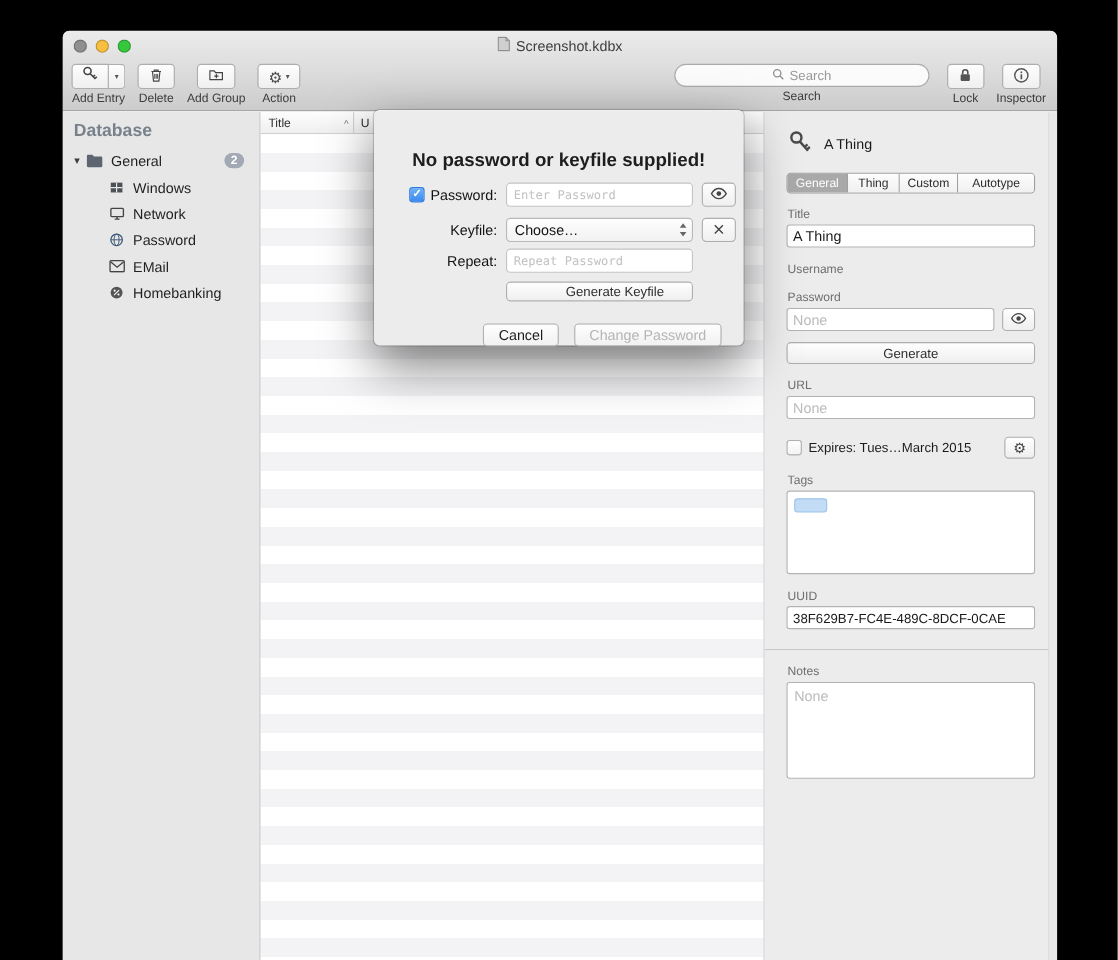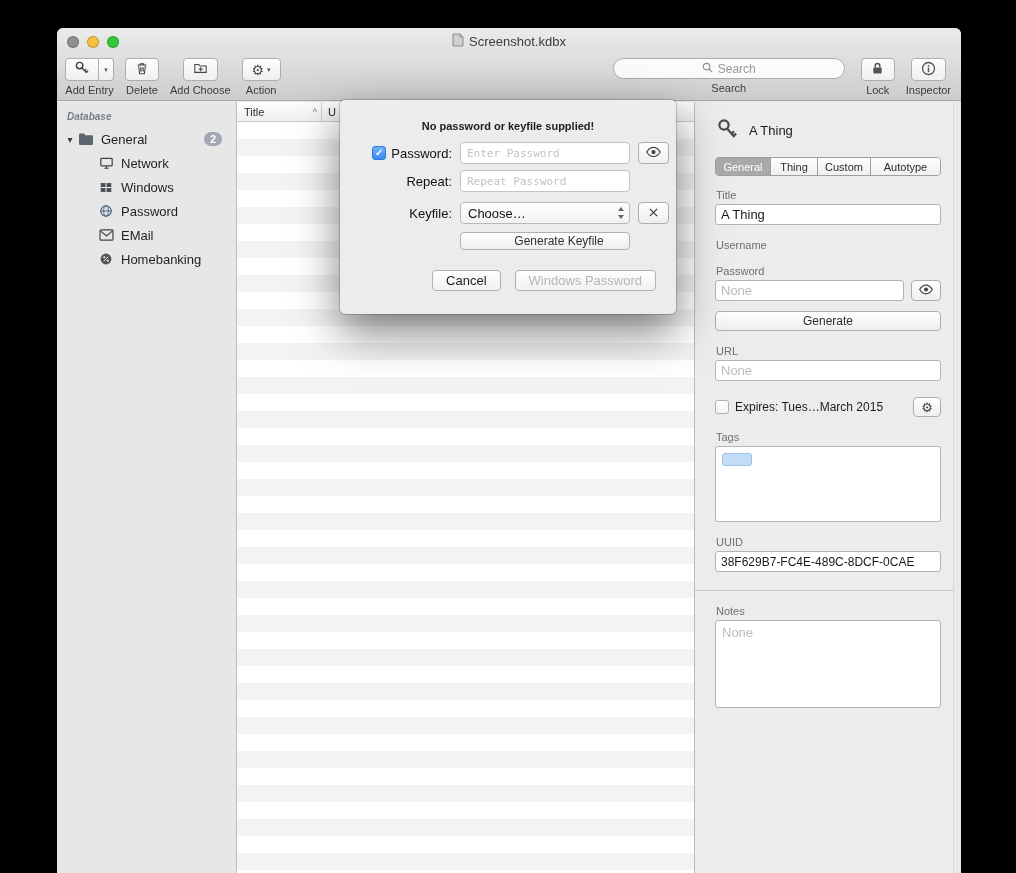--- a/index.html
+++ b/index.html
@@ -34,21 +34,21 @@
   .chev { font-size:7px; color:#555; margin-left:3px; }
   .gear-glyph { font-size:14px; line-height:1; color:#4a4a4a; }
   .search-col { margin-left:auto; display:flex; flex-direction:column; align-items:center; margin-right:16px; }
   .search-field { width:232px; height:21px; border:1px solid #ababab; border-radius:11px; background:#fbfbfb;
                   display:flex; align-items:center; justify-content:center; gap:5px; color:#999; font-size:12px; }
 
   
   .main { position:absolute; top:74px; bottom:0; left:0; right:0; display:flex; }
 
   .sidebar { width:180px; background:#e7e7e7; border-right:1px solid #bcbcbc; padding-top:6px; }
-  .sb-header { font-size:10px; font-weight:bold; color:#78808a; padding:3px 0 5px 10px;font-style:italic; }
+  .sb-header { font-size:16px; font-weight:bold; color:#78808a; padding:3px 0 5px 10px; }
   .tree-item { height:24px; display:flex; align-items:center; font-size:13px; color:#1f1f1f; padding-right:14px; }
   .tree-item.root { padding-left:6px; }
   .tree-item.child { padding-left:40px; }
   .disclosure { width:14px; font-size:10px; color:#3d3d3d; text-align:center; }
   .tree-icon { width:18px; height:16px; margin-right:6px; display:flex; align-items:center; justify-content:center; }
   .badge { margin-left:auto; background:#a2a9b4; color:#fff; font-size:11px; font-weight:bold;
            border-radius:8px; padding:1px 6px; line-height:12px; }
 
   .list { flex:1; background:#fff; position:relative; border-right:1px solid #bcbcbc; }
   .list-header { height:20px; display:flex; align-items:stretch; background:linear-gradient(#fdfdfd,#efefef);
@@ -91,21 +91,21 @@
   .tag-chip { display:inline-block; width:30px; height:13px; background:#c3dcf5; border:1px solid #9cc3ea; border-radius:3px; }
   .divider { height:1px; background:#c9c9c9; margin:18px -20px 0 -20px; }
   textarea.notes { width:100%; height:88px; resize:none; border:1px solid #b3b3b3; border-radius:3px;
                    font-family:"Liberation Sans",sans-serif; font-size:13px; padding:4px 6px; color:#1a1a1a; outline:none; }
   textarea.notes::placeholder { color:#bbb; }
 
   
   .dialog { position:absolute; left:283px; top:72px; width:336px; height:214px; background:#ececec;
             border-radius:5px; z-index:40;
             box-shadow: inset 0 1px 0 rgba(255,255,255,.35), 0 0 0 1px rgba(0,0,0,.18), 0 18px 45px rgba(0,0,0,.5); }
-  .dlg-msg { text-align:center; font-size:11px; font-weight:bold; color:#1d1d1d; padding-top:20px; }
+  .dlg-msg { text-align:center; font-size:17px; font-weight:bold; color:#1d1d1d; padding-top:36px; }
   .dlg-row { display:flex; align-items:center; margin:8px 0 0 16px; }
   .dlg-row.r1 { margin-top:10px; } .dlg-row.r2 { margin-top:6px; } .dlg-row.r3 { margin-top:10px; }
   .dlg-label-cell { width:96px; display:flex; align-items:center; justify-content:flex-end; gap:5px;
                     font-size:13px; color:#111; margin-right:8px; }
   .dlg-input { width:170px; height:22px; border:1px solid #c3c3c3; border-radius:4px; background:#fff;
                font-family:"DejaVu Sans Mono",monospace; font-size:11px; padding:0 6px; color:#222; outline:none; }
   .dlg-input::placeholder { color:#c2c2c2; }
   .dlg-eye { width:31px; height:22px; margin-left:8px; flex:0 0 31px; }
   .cb-checked { width:14px; height:14px; border-radius:3px; background:linear-gradient(#6fb1f8,#3c8bf0);
                 border:1px solid #2e79dd; color:#fff; font-size:10px; line-height:12px; text-align:center;
@@ -179,21 +179,21 @@
 
         <div class="tb-col">
           <button class="btn btn-single">
             <span>
               <svg width="15" height="14" viewBox="0 0 16 16">
                   <path d="M1.5 4 h4.5 l1.4 1.8 H14.5 V13 H1.5 Z" fill="none" stroke="#444" stroke-width="1.2"></path>
                   <path d="M6 9.3 h4.5 M8.2 7 v4.6" stroke="#444" stroke-width="1.2"></path>
                 </svg>
             </span>
           </button>
-          <div class="tb-label">Add Choose</div>
+          <div class="tb-label">Add Group</div>
         </div>
 
         <div class="tb-col">
           <button class="btn btn-single">
             <span class="gear-glyph">⚙</span>
             <span class="chev">▾</span>
           </button>
           <div class="tb-label">Action</div>
         </div>
 
@@ -248,36 +248,36 @@
             <svg width="16" height="14" viewBox="0 0 16 14">
                 <path d="M1 2.6 a1 1 0 0 1 1 -1 h4 l1.4 1.7 H14 a1 1 0 0 1 1 1 V12 a1 1 0 0 1 -1 1 H2 a1 1 0 0 1 -1 -1 Z" fill="#5d6670"></path>
               </svg>
           </span>
           <span>General</span>
           <span class="badge">2</span>
         </div>
 
         <div class="tree-item child">
           <span class="tree-icon">
+            <svg width="14" height="13" viewBox="0 0 16 16">
+                <rect x="1.5" y="2.5" width="13" height="11" fill="#4d5258"></rect>
+                <path d="M8 2.5 v11 M1.5 8 h13" stroke="#e8e8e8" stroke-width="1.3"></path>
+              </svg>
+          </span>
+          <span>Windows</span>
+        </div>
+
+        <div class="tree-item child">
+          <span class="tree-icon">
             <svg width="15" height="14" viewBox="0 0 16 16">
                 <rect x="1.5" y="2.8" width="13" height="8.6" rx="1" fill="none" stroke="#444" stroke-width="1.4"></rect>
                 <path d="M5.5 14 h5 M8 11.6 v2.2" stroke="#444" stroke-width="1.4"></path>
               </svg>
           </span>
           <span>Network</span>
-        </div>
-
-        <div class="tree-item child">
-          <span class="tree-icon">
-            <svg width="14" height="13" viewBox="0 0 16 16">
-                <rect x="1.5" y="2.5" width="13" height="11" fill="#4d5258"></rect>
-                <path d="M8 2.5 v11 M1.5 8 h13" stroke="#e8e8e8" stroke-width="1.3"></path>
-              </svg>
-          </span>
-          <span>Windows</span>
         </div>
 
         <div class="tree-item child">
           <span class="tree-icon">
             <svg width="14" height="14" viewBox="0 0 16 16">
                 <circle cx="8" cy="8" r="6" fill="none" stroke="#3d5a78" stroke-width="1.3"></circle>
                 <ellipse cx="8" cy="8" rx="2.6" ry="6" fill="none" stroke="#3d5a78" stroke-width="1"></ellipse>
                 <path d="M2 8 h12" stroke="#3d5a78" stroke-width="1"></path>
               </svg>
           </span>
@@ -401,27 +401,20 @@
         <button class="icon-btn dlg-eye">
           <span>
             <svg width="17" height="12" viewBox="0 0 24 16">
                 <path d="M12 1.5 C6.5 1.5 2.5 8 2.5 8 C2.5 8 6.5 14.5 12 14.5 C17.5 14.5 21.5 8 21.5 8 C21.5 8 17.5 1.5 12 1.5 Z" fill="none" stroke="#444" stroke-width="1.7"></path>
                 <circle cx="12" cy="8" r="3" fill="#444"></circle>
               </svg>
           </span>
         </button>
       </div>
 
-      <div class="dlg-row r2">
-        <div class="dlg-label-cell">
-          <span>Repeat:</span>
-        </div>
-        <input class="dlg-input" placeholder="Repeat Password" style="">
-      </div>
-
       <div class="dlg-row r3">
         <div class="dlg-label-cell">
           <span>Keyfile:</span>
         </div>
         <div class="popup">
           <span>Choose…</span>
           <span class="stepper">
             <svg width="8" height="14" viewBox="0 0 8 14">
                 <path d="M4 1 L7 5 H1 Z" fill="#666"></path>
                 <path d="M4 13 L1 9 H7 Z" fill="#666"></path>
@@ -430,22 +423,29 @@
         </div>
         <button class="icon-btn x-btn">
           <span>
             <svg width="11" height="11" viewBox="0 0 12 12">
                 <path d="M2 2 L10 10 M10 2 L2 10" stroke="#444" stroke-width="1.4"></path>
               </svg>
           </span>
         </button>
       </div>
 
+      <div class="dlg-row r2">
+        <div class="dlg-label-cell">
+          <span>Repeat:</span>
+        </div>
+        <input class="dlg-input" placeholder="Repeat Password" style="">
+      </div>
+
       <button class="gk-btn">Generate Keyfile</button>
 
       <div class="dlg-actions">
         <button class="dlg-btn">Cancel</button>
-        <button class="dlg-btn disabled" disabled="">Windows Password</button>
+        <button class="dlg-btn disabled" disabled="">Change Password</button>
       </div>
     </div>
 
   </div>
 </div>
 
 </body></html>

